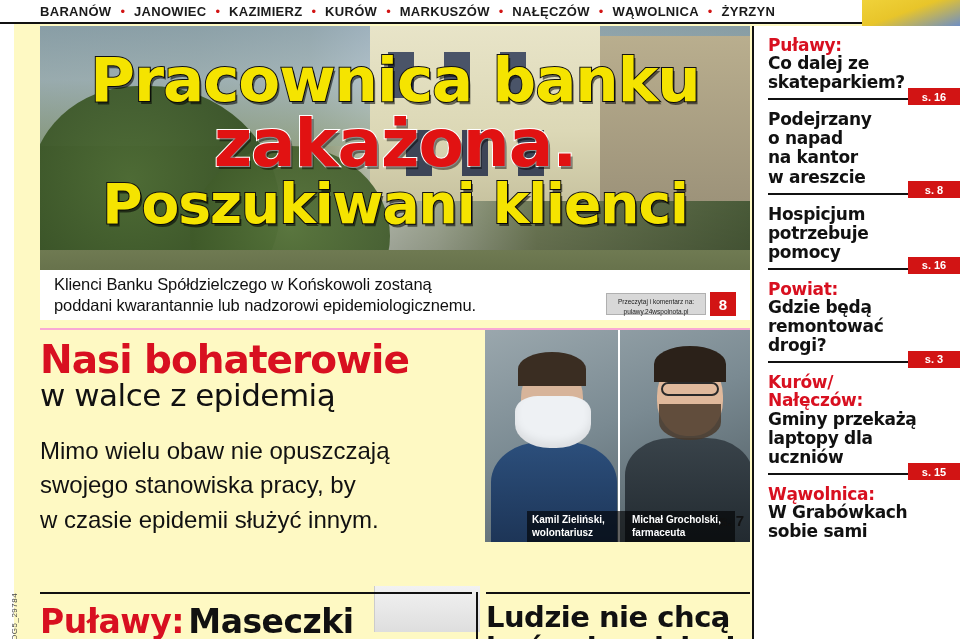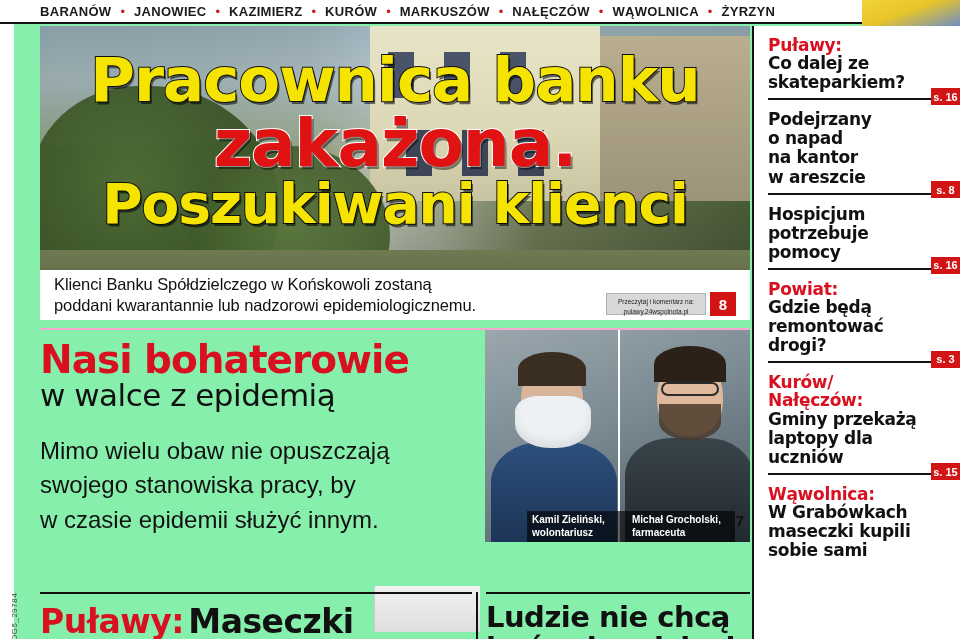--- a/index.html
+++ b/index.html
@@ -5,21 +5,21 @@
   * { box-sizing: border-box; margin: 0; padding: 0; }
   html, body {
     width: 960px; height: 639px;
     overflow: hidden;
     background: #ffffff;
     font-family: "Liberation Sans", sans-serif;
   }
   .page {
     position: relative;
     width: 960px; height: 639px;
-    background: #86efac;
+    background: #fef9c3;
     overflow: hidden;
   }
 
   
   .towns-strip {
     position: absolute;
     left: 0; top: 0;
     width: 960px; height: 24px;
     background: #ffffff;
     border-bottom: 2px solid #111;
@@ -397,21 +397,21 @@
     color: #111;
     line-height: 1.12;
     letter-spacing: -.3px;
   }
   .rail-rule {
     height: 2px; background: #111; margin: 6px 0 8px 0;
   }
   .rail-page {
     position: absolute;
     right: -10px;
-    width: 29px; height: 17px;
+    width: 52px; height: 17px;
     background: #d21414;
     color: #fff;
     font-size: 11px; font-weight: bold;
     display: flex; align-items: center; justify-content: center;
   }
 </style>
 </head>
 <body>
 
 <div class="page">
@@ -564,18 +564,17 @@
       <div class="rail-title">Gminy przekażą</div>
       <div class="rail-title">laptopy dla</div>
       <div class="rail-title">uczniów</div>
       <div class="rail-rule"></div>
       <div class="rail-page" style="top:90px;">s. 15</div>
     </div>
 
     <div class="rail-item">
       <div class="rail-kicker">Wąwolnica:</div>
       <div class="rail-title">W Grabówkach</div>
-      <div class="rail-title">maseczki kupili</div>
       <div class="rail-title">sobie sami</div>
     </div>
 
   </div>
 </div>
 
 </body></html>

